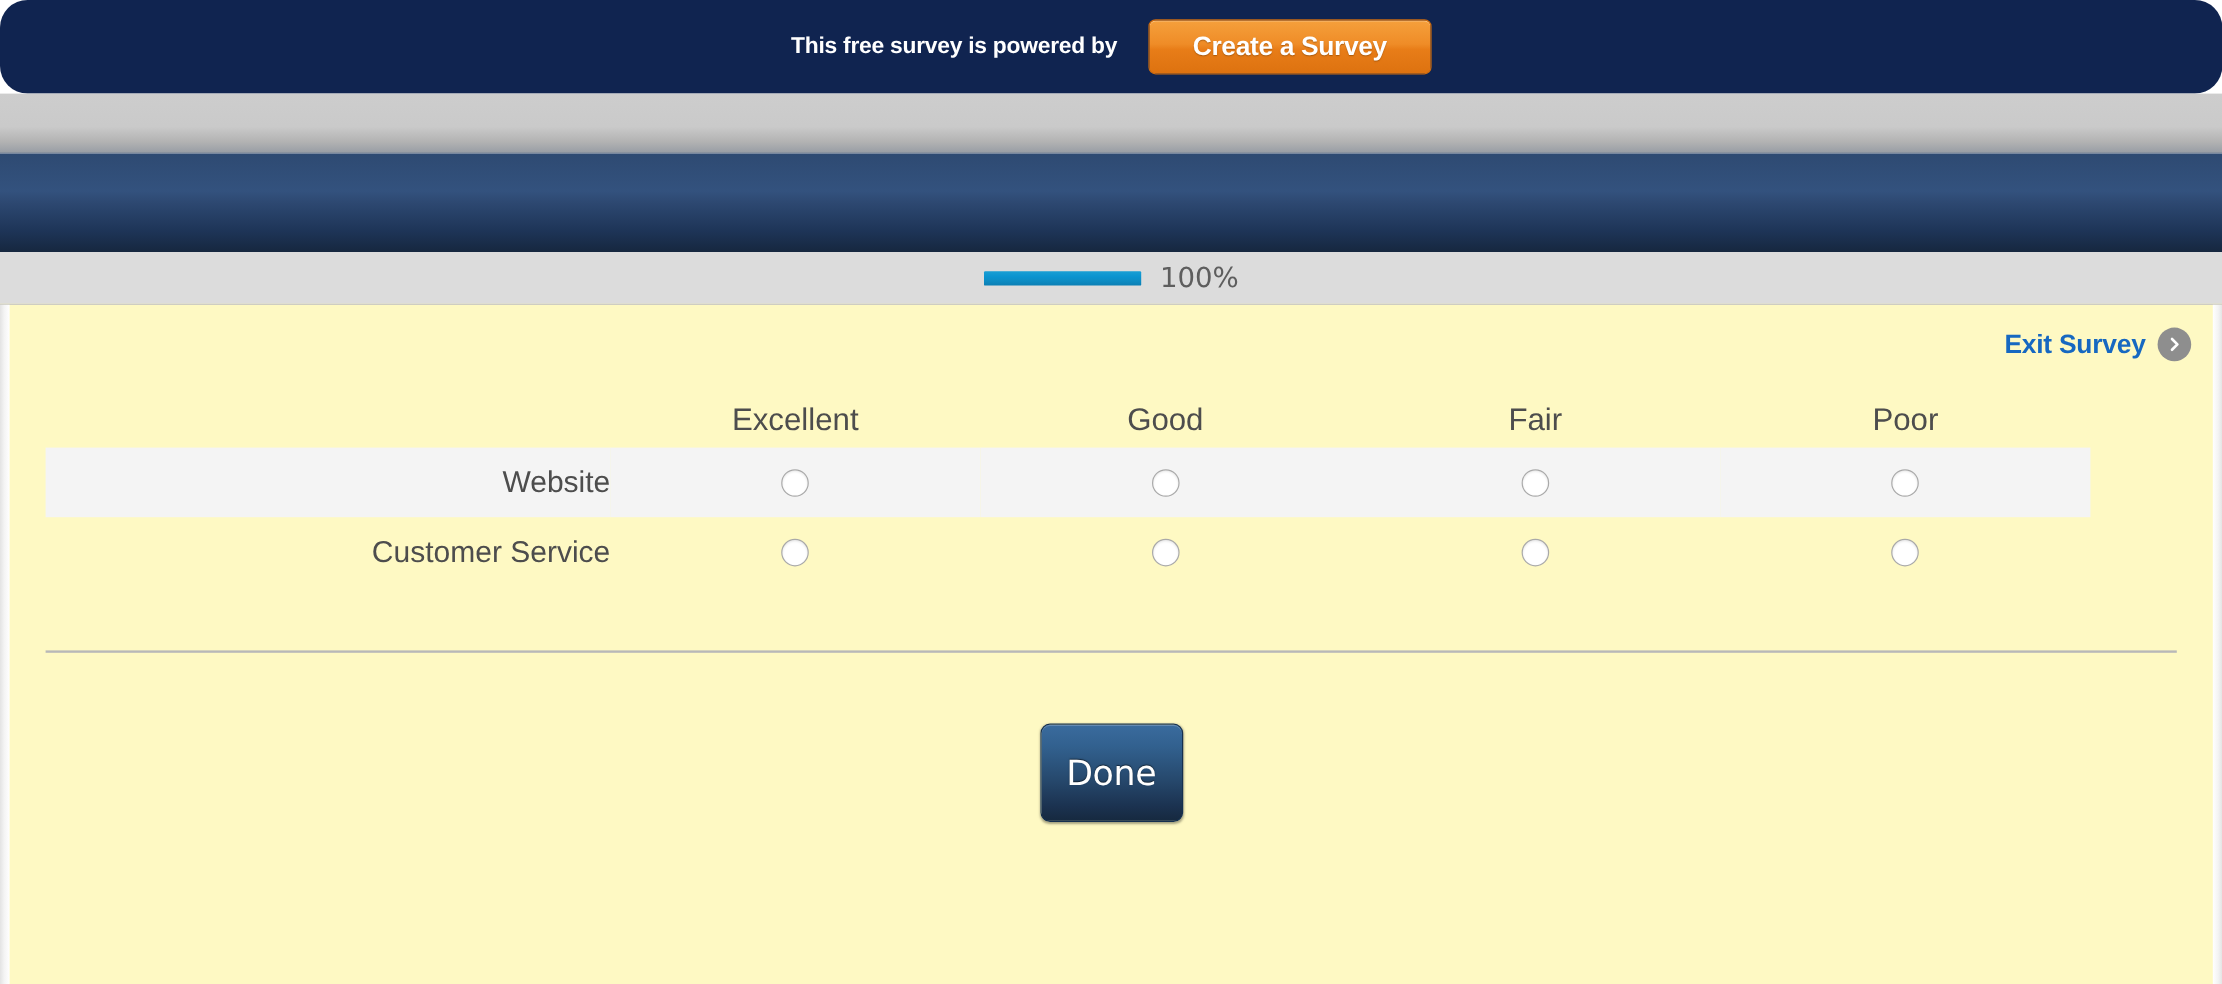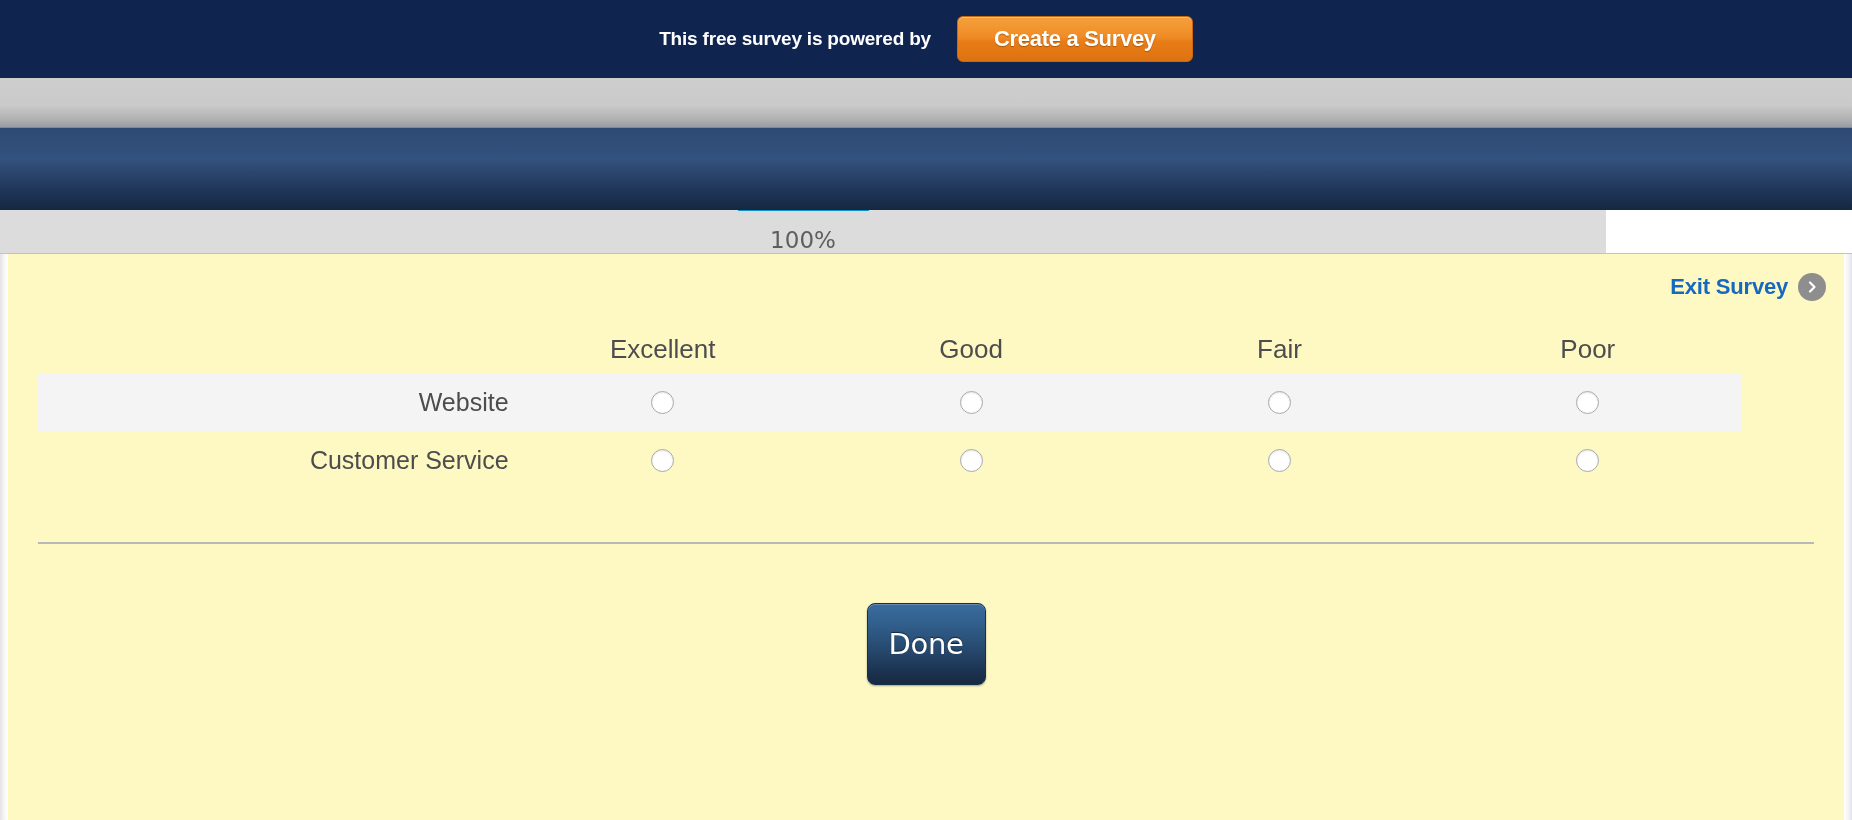--- a/index.html
+++ b/index.html
@@ -19,20 +19,21 @@
   .promo-bar {
     position: absolute;
     top: 0; left: 0;
     width: 1852px;
     height: 78px;
     background: #102450;
     display: flex;
     align-items: center;
     justify-content: center;
     gap: 4px;
+    border-radius: 23px;
   }
   .promo-text {
     color: #ffffff;
     font-size: 19px;
     font-weight: bold;
     letter-spacing: -0.2px;
     margin-right: 22px;
     white-space: nowrap;
   }
   .qp-logo {
@@ -79,28 +80,27 @@
     top: 128px; left: 0;
     width: 1852px;
     height: 82px;
     background: linear-gradient(to bottom, #2e4a72 0%, #33527e 38%, #2d4871 50%, #1e3558 78%, #16273f 100%);
   }
 
   
   .progress-strip {
     position: absolute;
     top: 210px; left: 0;
-    width: 1606px;
+    width: 1852px;
     height: 43px;
     background: #dcdcdc;
     display: flex;
     align-items: center;
     justify-content: center;
     gap: 16px;
-    flex-direction: column;
   }
   .progress-track {
     width: 131px;
     height: 12px;
     background: linear-gradient(to bottom, #1a9fd4 0%, #0a93cf 40%, #0d8ec6 60%, #0b7fb4 100%);
     border-radius: 1px;
   }
   .progress-label {
     color: #5e5e5e;
     font-size: 23px;

